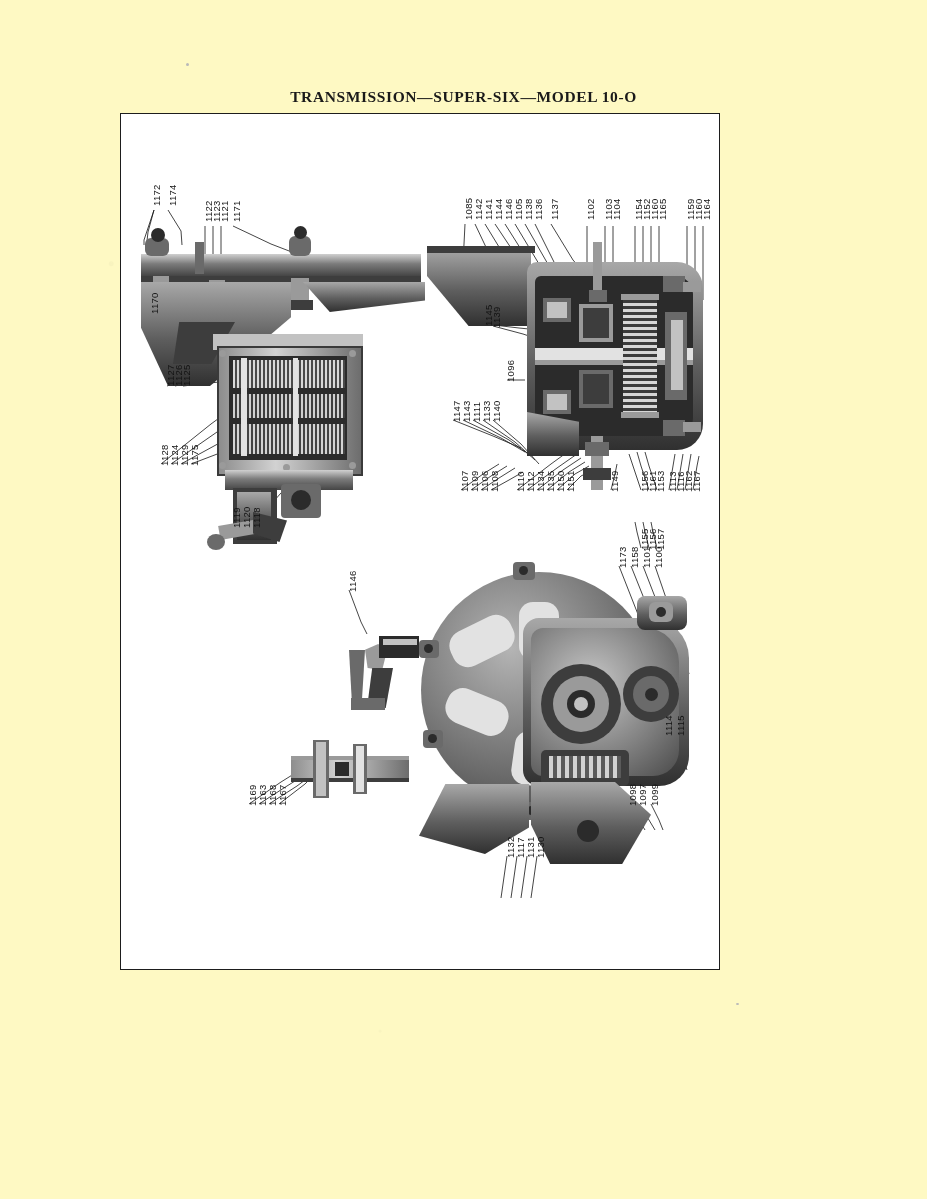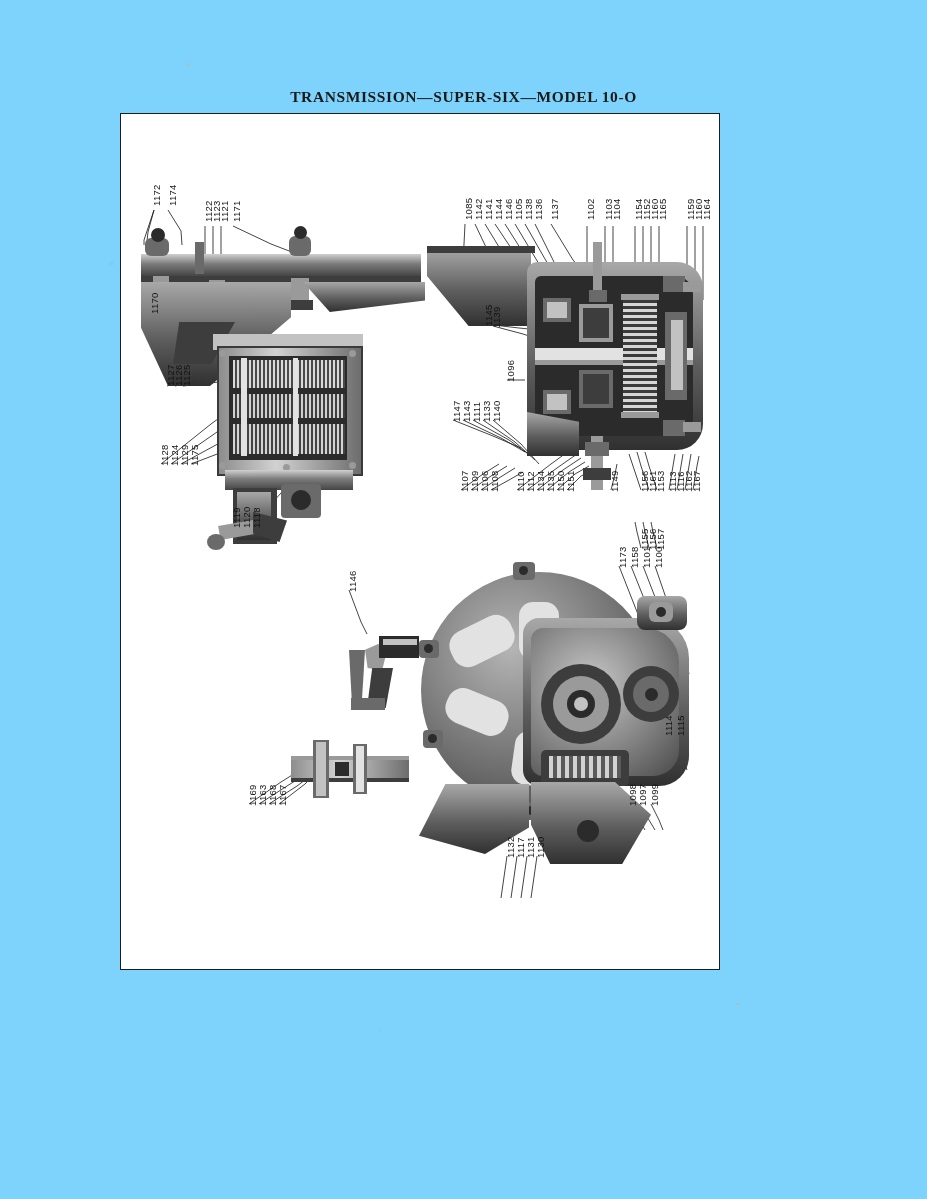--- a/index.html
+++ b/index.html
@@ -1,20 +1,20 @@
 <!DOCTYPE html>
 <html><head>
 <meta charset="utf-8">
 <style>
   html,body{margin:0;padding:0;background:#ffffff;}
   body{width:927px;height:1199px;position:relative;
        font-family:"Liberation Serif",serif;color:#111;overflow:hidden;}
 
   
-  #page{position:absolute;left:0;top:0;width:927px;height:1199px;background:#7dd3fc;}
+  #page{position:absolute;left:0;top:0;width:927px;height:1199px;background:#fef9c3;}
   #paper-grain{position:absolute;inset:0;pointer-events:none;
     background:
       radial-gradient(circle at 12% 22%, rgba(0,0,0,.022) 0 2px, transparent 3px),
       radial-gradient(circle at 73% 61%, rgba(0,0,0,.018) 0 2px, transparent 3px),
       radial-gradient(circle at 41% 86%, rgba(0,0,0,.02) 0 1px, transparent 2px);
   }
 
   #plate-title{position:absolute;left:0;top:88px;width:927px;text-align:center;
     font-size:15.5px;font-weight:700;letter-spacing:.6px;
     font-family:"Liberation Serif",serif;color:#1a1a1a;}

